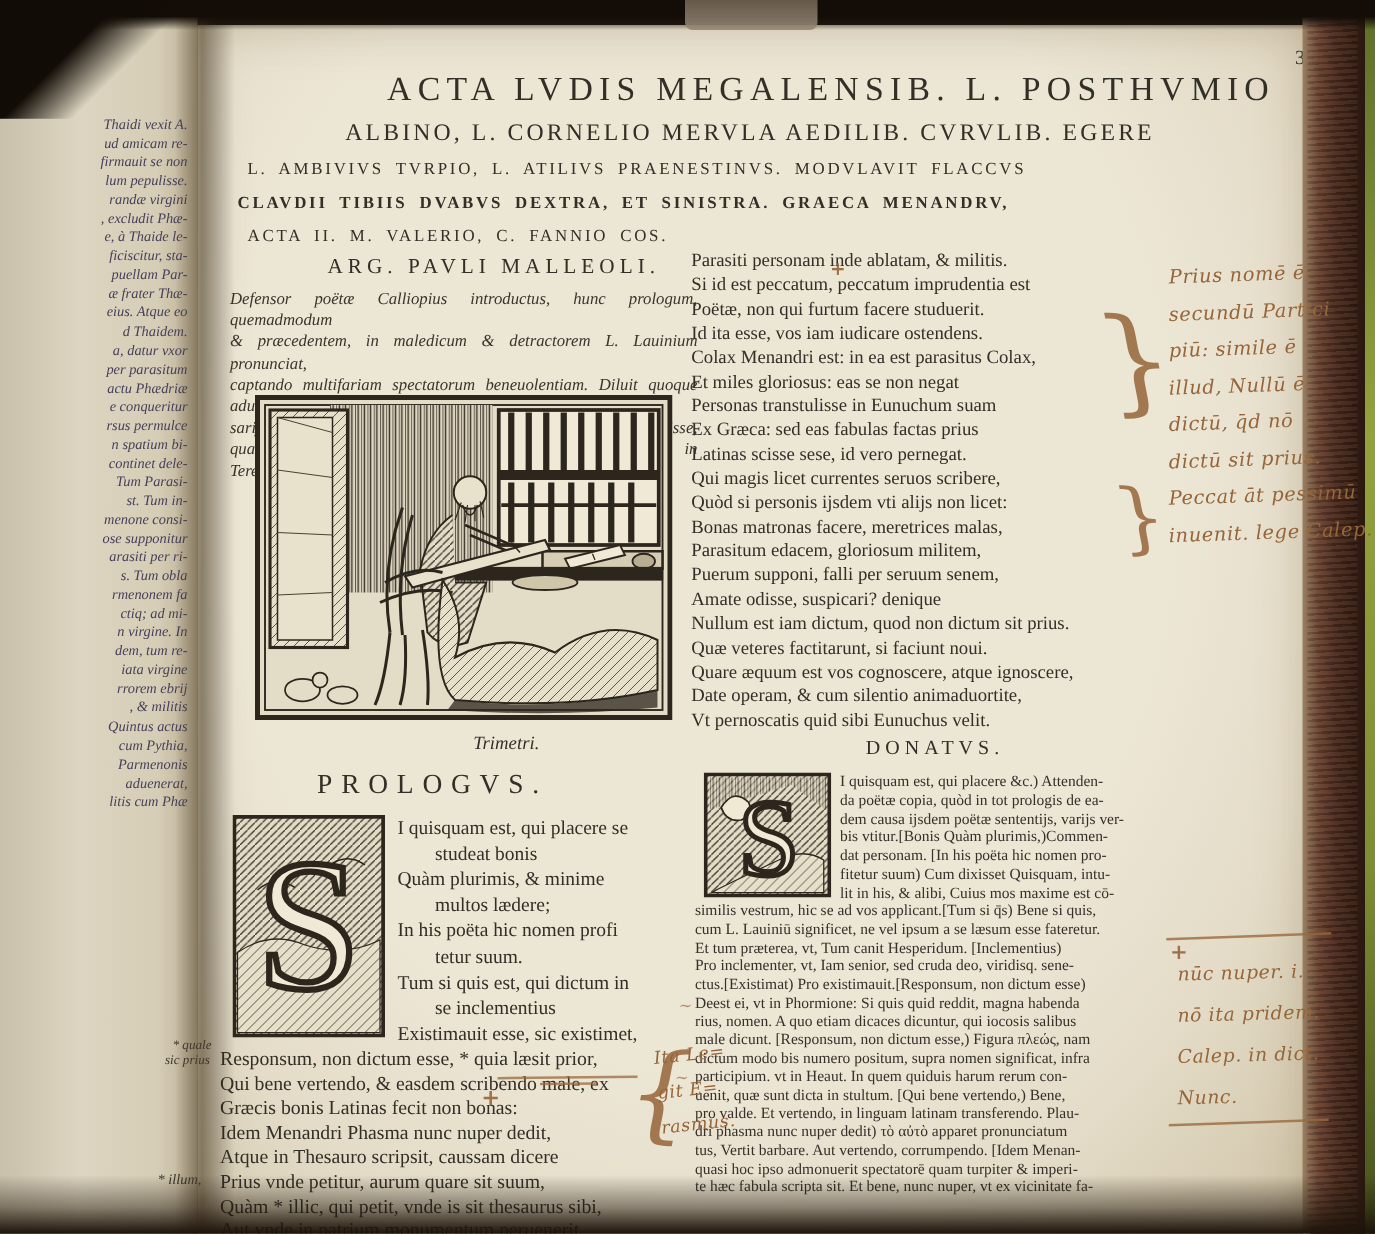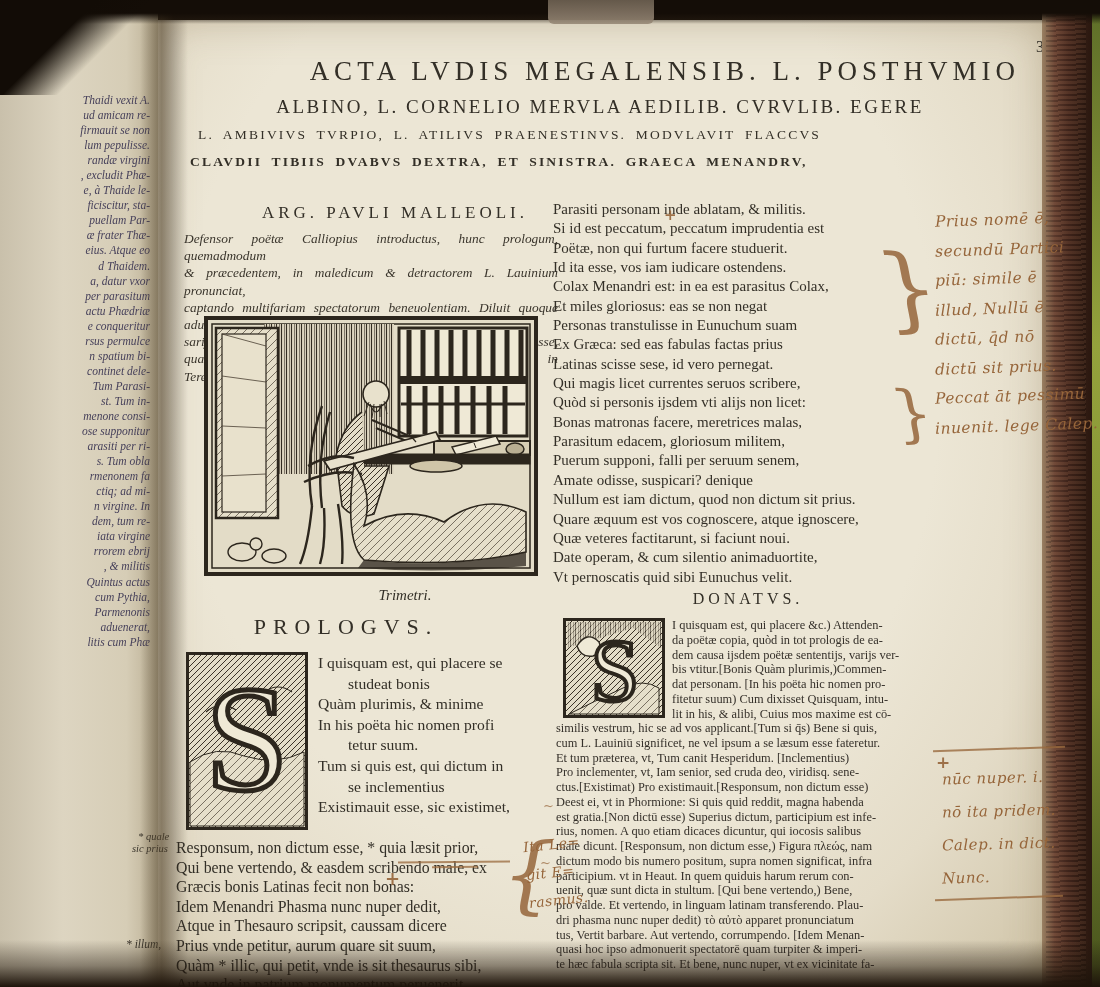--- a/index.html
+++ b/index.html
@@ -121,20 +121,21 @@
       <div>aduenerat,</div>
       <div>litis cum Phæ</div>
     </div>
 
   <div id="page-number" class="print" style="left:1012px;top:38px;">38</div>
 
   <div class="print title-l1 nowrap" style="left:180px;top:56px;width:840px;">ACTA LVDIS MEGALENSIB. L. POSTHVMIO</div>
   <div class="print title-l2 nowrap" style="left:180px;top:96px;width:840px;">ALBINO, L. CORNELIO MERVLA AEDILIB. CVRVLIB. EGERE</div>
   <div class="print title-sm nowrap" style="left:198px;top:127px;">L. AMBIVIVS TVRPIO, L. ATILIVS PRAENESTINVS. MODVLAVIT FLACCVS</div>
   <div class="print title-sm nowrap" style="left:190px;top:154px;font-weight:bold;">CLAVDII TIBIIS DVABVS DEXTRA, ET SINISTRA. GRAECA MENANDRV,</div>
+  <div class="print title-sm nowrap" style="left:198px;top:181px;">ACTA II. M. VALERIO, C. FANNIO COS.</div>
 
   <div class="print head-caps nowrap" style="left:230px;top:203px;width:330px;font-size:17px;">ARG. PAVLI MALLEOLI.</div>
   <div id="arg-par" class="print" style="left:184px;top:230px;width:374px;">
       <div>Defensor poëtæ Calliopius introductus, hunc prologum, quemadmodum</div>
       <div>&amp; præcedentem, in maledicum &amp; detractorem L. Lauinium pronunciat,</div>
       <div>captando multifariam spectatorum beneuolentiam. Diluit quoque aduer</div>
       <div>sarij accusationem, ostendens etiam veteres quoque talia fecisse, qualia in</div>
       <div>Terentio carpere nititur.</div>
     </div>
 
@@ -209,41 +210,42 @@
       <div>Personas transtulisse in Eunuchum suam</div>
       <div>Ex Græca: sed eas fabulas factas prius</div>
       <div>Latinas scisse sese, id vero pernegat.</div>
       <div>Qui magis licet currentes seruos scribere,</div>
       <div>Quòd si personis ijsdem vti alijs non licet:</div>
       <div>Bonas matronas facere, meretrices malas,</div>
       <div>Parasitum edacem, gloriosum militem,</div>
       <div>Puerum supponi, falli per seruum senem,</div>
       <div>Amate odisse, suspicari? denique</div>
       <div>Nullum est iam dictum, quod non dictum sit prius.</div>
+      <div>Quæ veteres factitarunt, si faciunt noui.</div>
       <div>Quare æquum est vos cognoscere, atque ignoscere,</div>
-      <div>Quæ veteres factitarunt, si faciunt noui.</div>
       <div>Date operam, &amp; cum silentio animaduortite,</div>
       <div>Vt pernoscatis quid sibi Eunuchus velit.</div>
     </div>
 
   <div class="print italic nowrap" style="left:330px;top:587px;width:150px;text-align:center;font-size:15px;">Trimetri.</div>
   <div class="print head-caps nowrap" style="left:633px;top:590px;width:230px;font-size:16px;">DONATVS.</div>
   <div class="print head-caps nowrap" style="left:196px;top:614px;width:300px;font-size:22px;letter-spacing:7px;">PROLOGVS.</div>
 
   <svg class="woodcut" style="left:186px;top:652px;" width="122" height="178" viewBox="0 0 122 178">
     <rect x="1.5" y="1.5" width="119" height="175" fill="url(#hd)" stroke="#2c261d" stroke-width="3"></rect>
     <path d="M4 110 Q30 92 58 104 Q90 114 118 100 L118 174 L4 174 Z" fill="url(#hl)" stroke="#2c261d" stroke-width="1"></path>
     <path d="M20 60 Q34 48 50 58 M78 40 Q92 30 106 40" stroke="#2c261d" stroke-width="1.2" fill="none"></path>
     <text x="61" y="138" text-anchor="middle" font-family="Liberation Serif, serif" font-size="150" fill="#efe9d6" stroke="#2c261d" stroke-width="5">S</text>
   </svg>
 
   <div id="prologue-verse" class="print" style="left:318px;top:653px;width:246px;">
       <div>I quisquam est, qui placere se</div>
       <div class="indent">studeat bonis</div>
       <div>Quàm plurimis, &amp; minime</div>
+      <div class="indent">multos lædere;</div>
       <div>In his poëta hic nomen profi</div>
       <div class="indent">tetur suum.</div>
       <div>Tum si quis est, qui dictum in</div>
       <div class="indent">se inclementius</div>
       <div>Existimauit esse, sic existimet,</div>
     </div>
 
   <div id="prologue-lower" class="print" style="left:176px;top:838px;width:400px;">
     <div class="vline">
       <span>Responsum, non dictum esse, * </span><span>quia læsit prior,</span>
@@ -280,21 +282,20 @@
       <div>fitetur suum) Cum dixisset Quisquam, intu-</div>
       <div>lit in his, &amp; alibi, Cuius mos maxime est cō-</div>
     </div>
   <div id="don-wide" class="print" style="left:556px;top:721px;width:374px;">
       <div>similis vestrum, hic se ad vos applicant.[Tum si q̄s) Bene si quis,</div>
       <div>cum L. Lauiniū significet, ne vel ipsum a se læsum esse fateretur.</div>
       <div>Et tum præterea, vt, Tum canit Hesperidum.   [Inclementius)</div>
       <div>Pro inclementer, vt, Iam senior, sed cruda deo, viridisq. sene-</div>
       <div>ctus.[Existimat) Pro existimauit.[Responsum, non dictum esse)</div>
       <div>Deest ei, vt in Phormione: Si quis quid reddit, magna habenda</div>
-      <div>est gratia.[Non dictū esse) Superius dictum, participium est infe-</div>
       <div>rius, nomen.  A quo etiam dicaces dicuntur, qui iocosis salibus</div>
       <div>male dicunt. [Responsum, non dictum esse,) Figura πλεώς, nam</div>
       <div>dictum modo bis numero positum, supra nomen significat, infra</div>
       <div>participium. vt in Heaut.  In quem quiduis harum rerum con-</div>
       <div>uenit, quæ sunt dicta in stultum.  [Qui bene vertendo,)  Bene,</div>
       <div>pro valde. Et vertendo, in linguam latinam transferendo. Plau-</div>
       <div>dri phasma nunc nuper dedit) τὸ αὐτὸ apparet pronunciatum</div>
       <div>tus, Vertit barbare. Aut vertendo, corrumpendo. [Idem Menan-</div>
       <div>quasi hoc ipso admonuerit spectatorē quam turpiter &amp; imperi-</div>
       <div>te hæc fabula scripta sit. Et bene, nunc nuper, vt ex vicinitate fa-</div>

